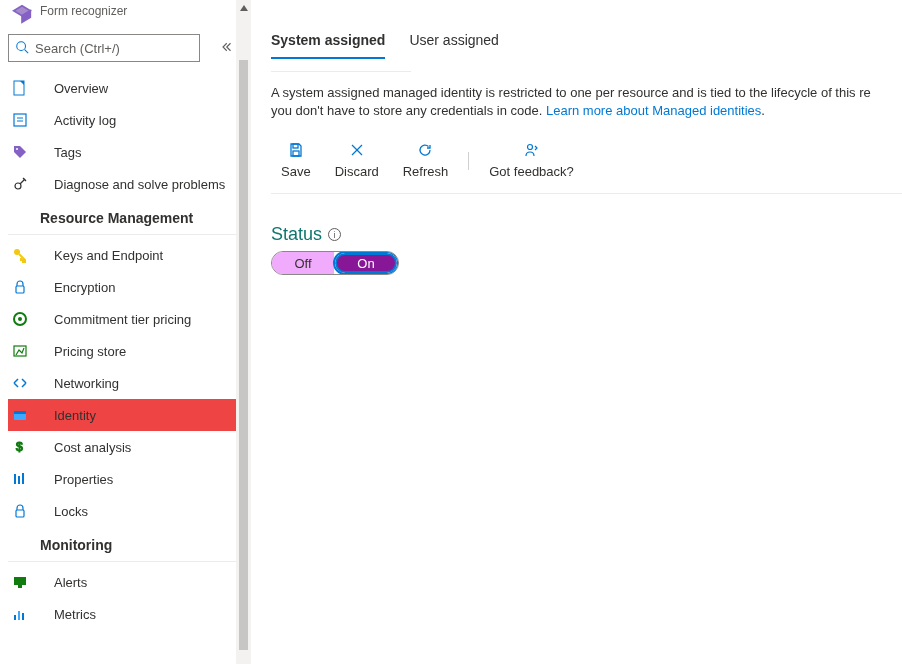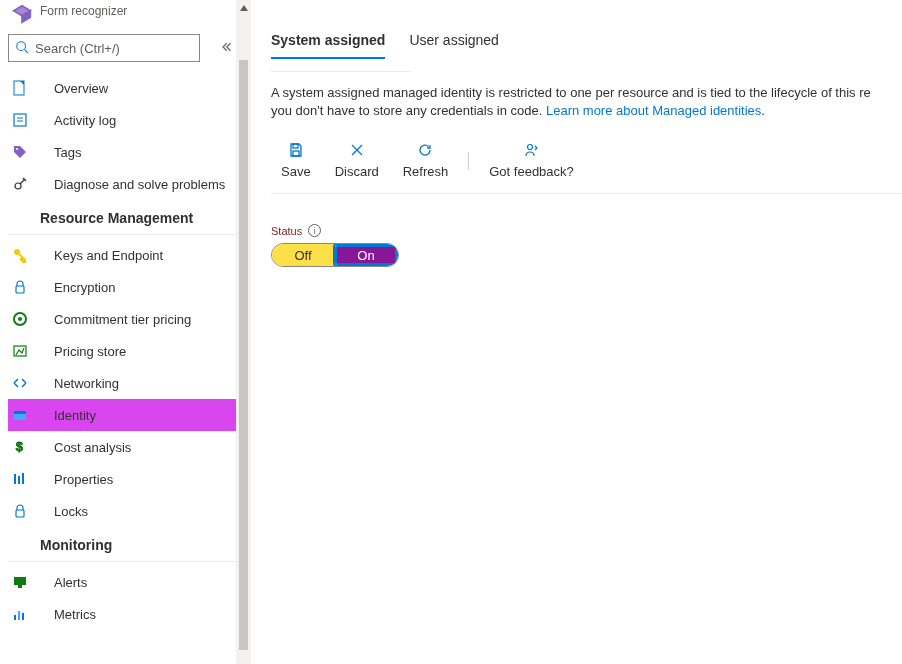--- a/index.html
+++ b/index.html
@@ -70,21 +70,21 @@
     .nav-item {
       display: flex;
       align-items: center;
       height: 32px;
       padding: 0 0 0 4px;
       gap: 26px;
       cursor: pointer;
       font-size: 13px;
       color: #323130;
     }
-    .nav-item.selected { background: #d946ef; }
+    .nav-item.selected { background: #ef4444; }
     .nav-icon {
       width: 16px;
       height: 16px;
       display: flex;
       align-items: center;
       justify-content: center;
       flex-shrink: 0;
     }
     .scroll-gutter {
       width: 15px;
@@ -158,21 +158,21 @@
       padding: 4px 10px;
       cursor: pointer;
       font-size: 13px;
       color: #323130;
       flex-direction: column;
     }
     .tool-btn .ticon { width: 16px; height: 16px; color: #0078d4; display:flex; align-items:center; justify-content:center;}
     .tool-sep { width: 1px; height: 18px; background: #d2d0ce; margin: 0 6px; }
     .status-section { margin-top: 30px; }
     .status-label-row { display: flex; align-items: center; gap: 6px; margin-bottom: 6px; }
-    .status-label { font-size: 11px; color: #7f1d1d; }
+    .status-label { font-size: 18px; color: #0f766e; }
     .info-icon {
       width: 13px; height: 13px; border: 1px solid #605e5c; border-radius: 50%;
       display: inline-flex; align-items: center; justify-content: center;
       font-size: 9px; color: #605e5c; cursor: pointer;
     }
     .toggle-group {
       display: flex;
       width: 128px;
       height: 24px;
       border: 1px solid #8a8886;
@@ -180,25 +180,25 @@
       overflow: hidden;
     }
     .toggle-option {
       flex: 1;
       display: flex;
       align-items: center;
       justify-content: center;
       font-size: 13px;
       cursor: pointer;
     }
-    .toggle-option.inactive { background: #fde047; color: #323130; }
+    .toggle-option.inactive { background: #f0abfc; color: #323130; }
     .toggle-option.active {
       background: #881798;
       color: #fff;
-      border-radius: 3px;
+      border-radius: 11px;
       box-shadow: 0 0 0 2px #0078d4 inset, 0 0 0 1px #fff inset;
       border: 1px solid #fff;
       outline: 2px solid #0078d4;
       outline-offset: -1px;
     }
   </style>
 </head>
 <body>
 
 <div class="layout">

